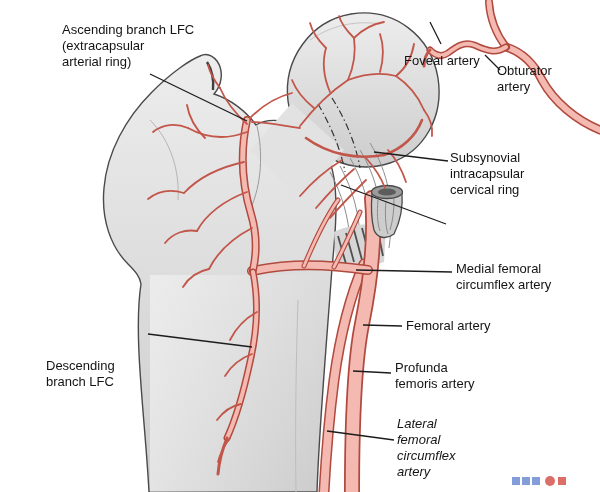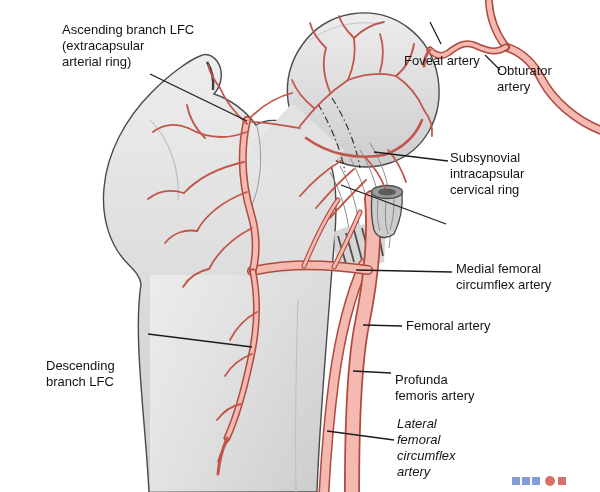--- a/index.html
+++ b/index.html
@@ -228,21 +228,21 @@
   <div class="lbl" style="left:450px; top:150px;">Subsynovial
 intracapsular
 cervical ring</div>
 
 
   <div class="lbl" style="left:456px; top:261px;">Medial femoral
 circumflex artery</div>
 
   <div class="lbl" style="left:406px; top:318px;">Femoral artery</div>
 
-  <div class="lbl" style="left:395px; top:372px;">Profunda
+  <div class="lbl" style="left:395px; top:360px;">Profunda
 femoris artery</div>
 
   <div class="lbl" style="left:397px; top:416px;font-style:italic;">Lateral
 femoral
 circumflex
 artery</div>
 
   <div class="lbl" style="left:46px; top:314px;margin-top:44px;">Descending
 branch LFC</div>
 

